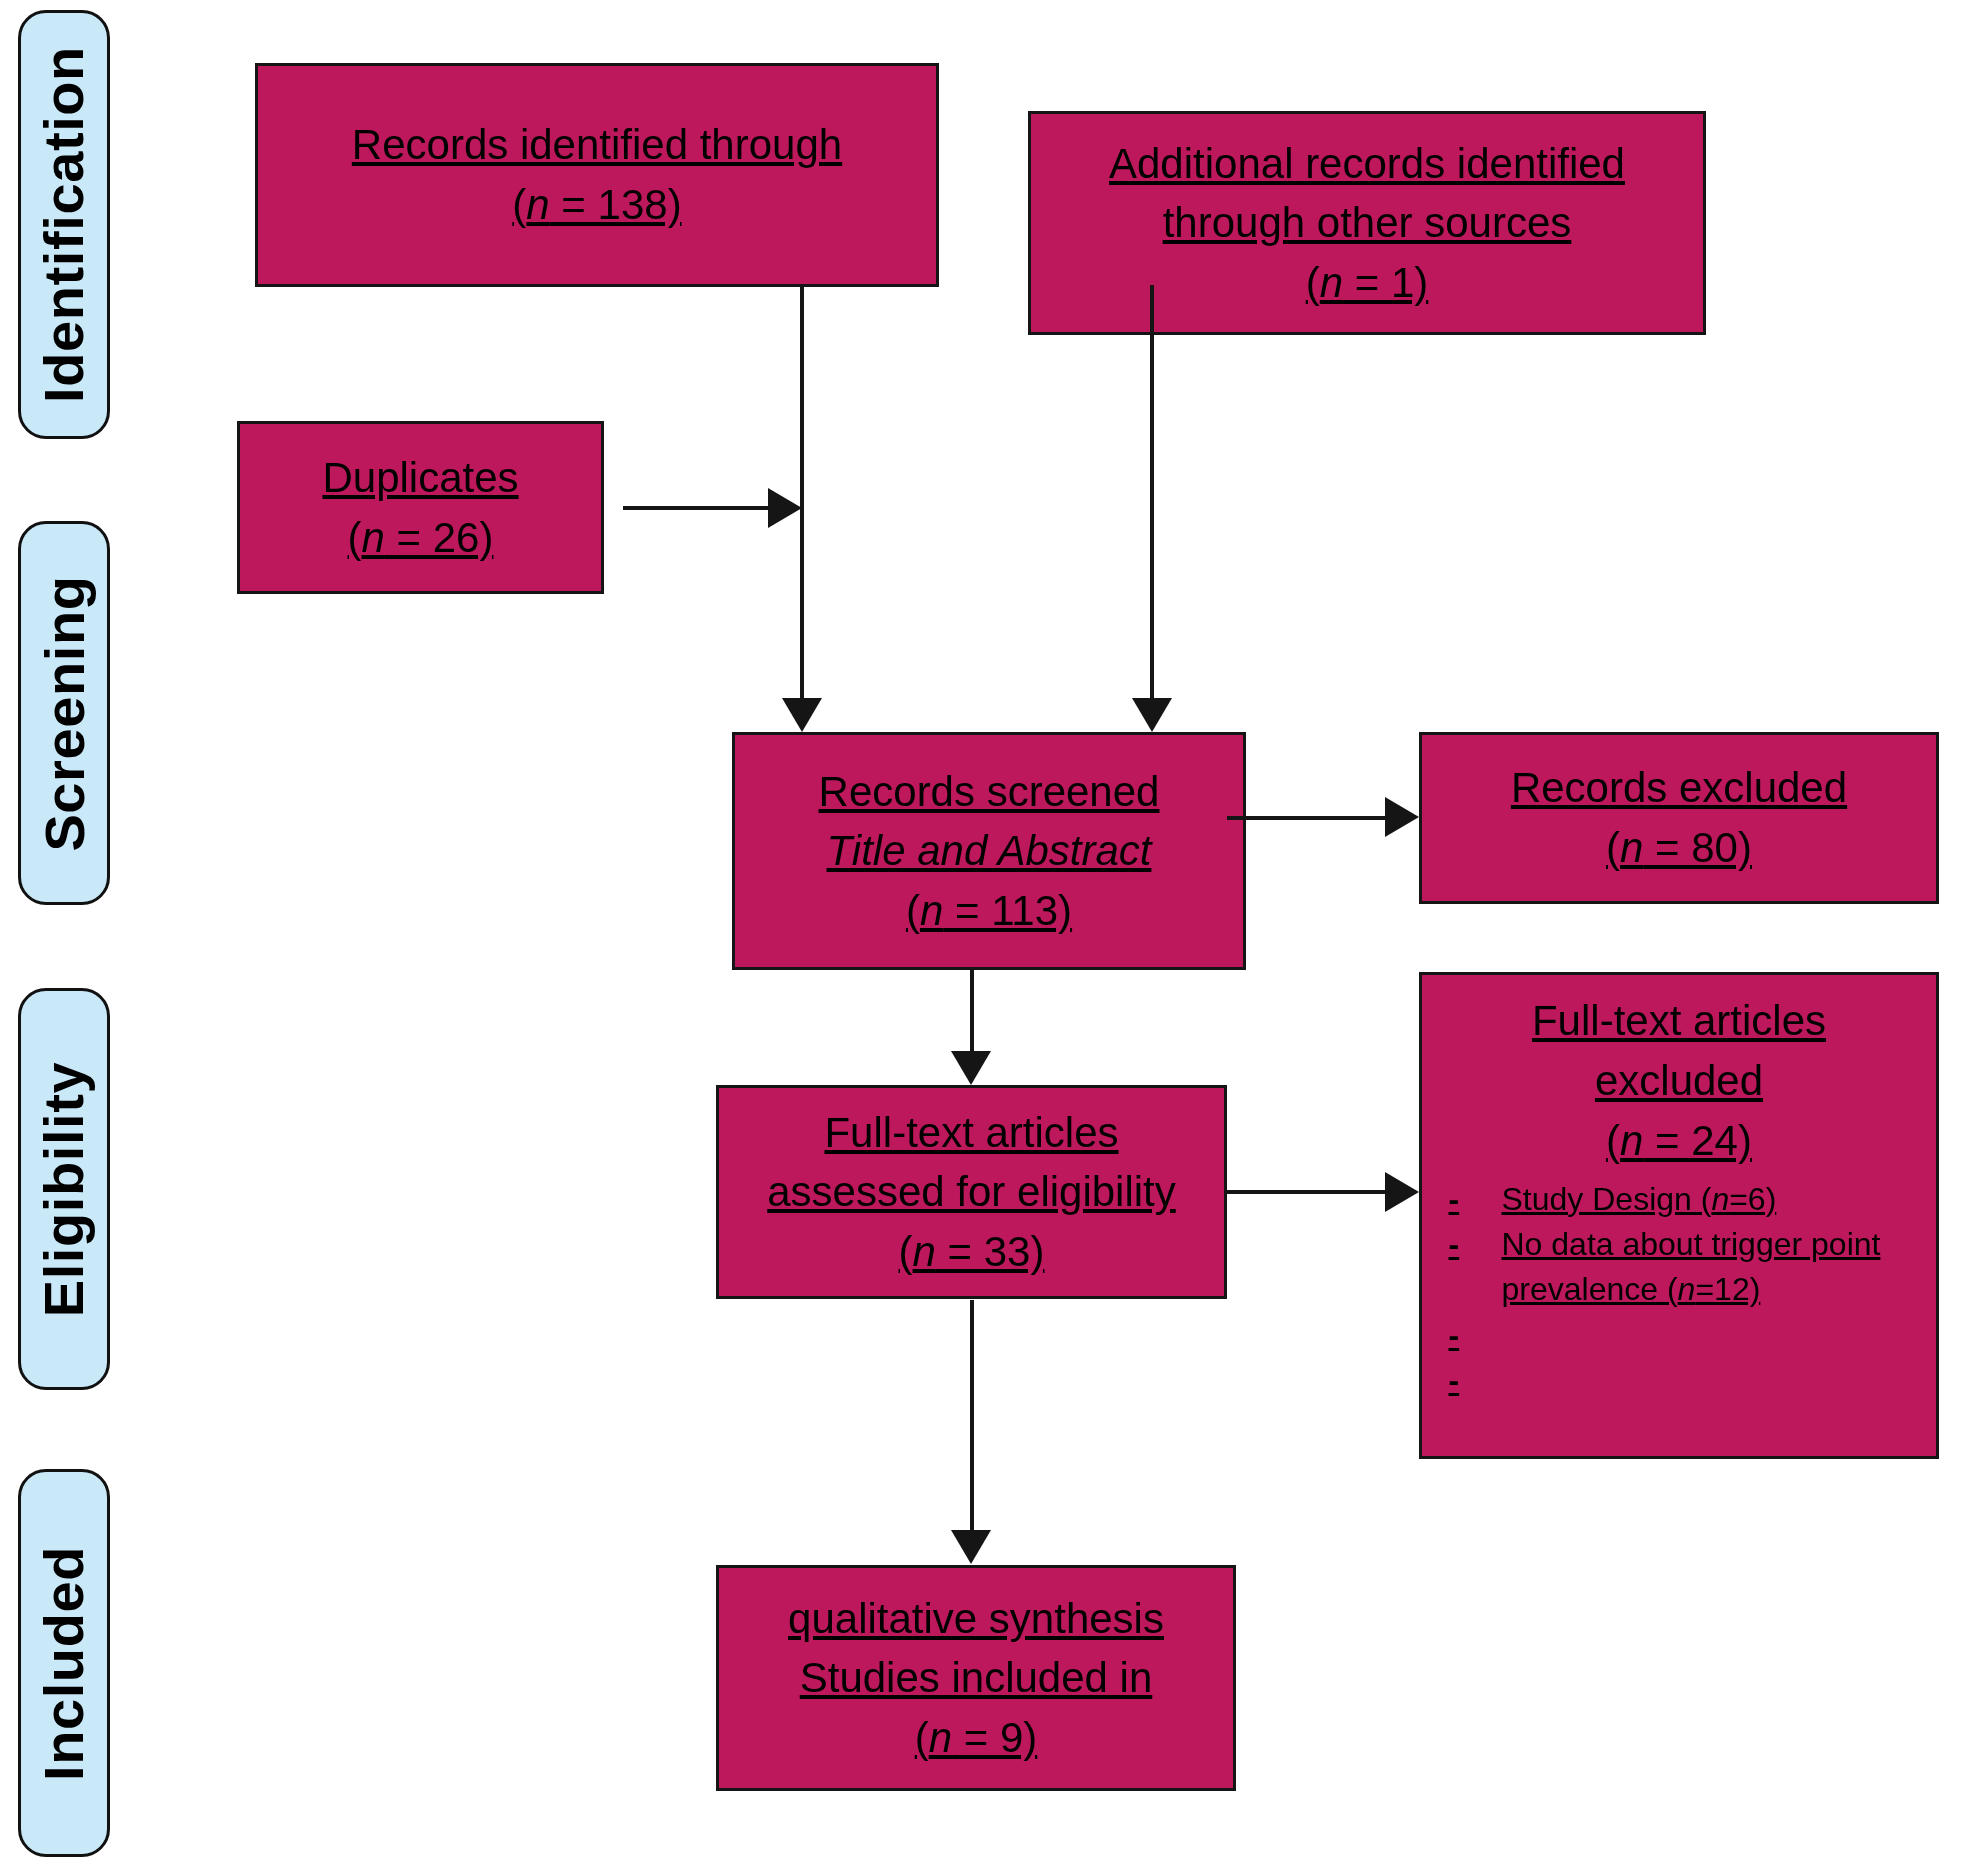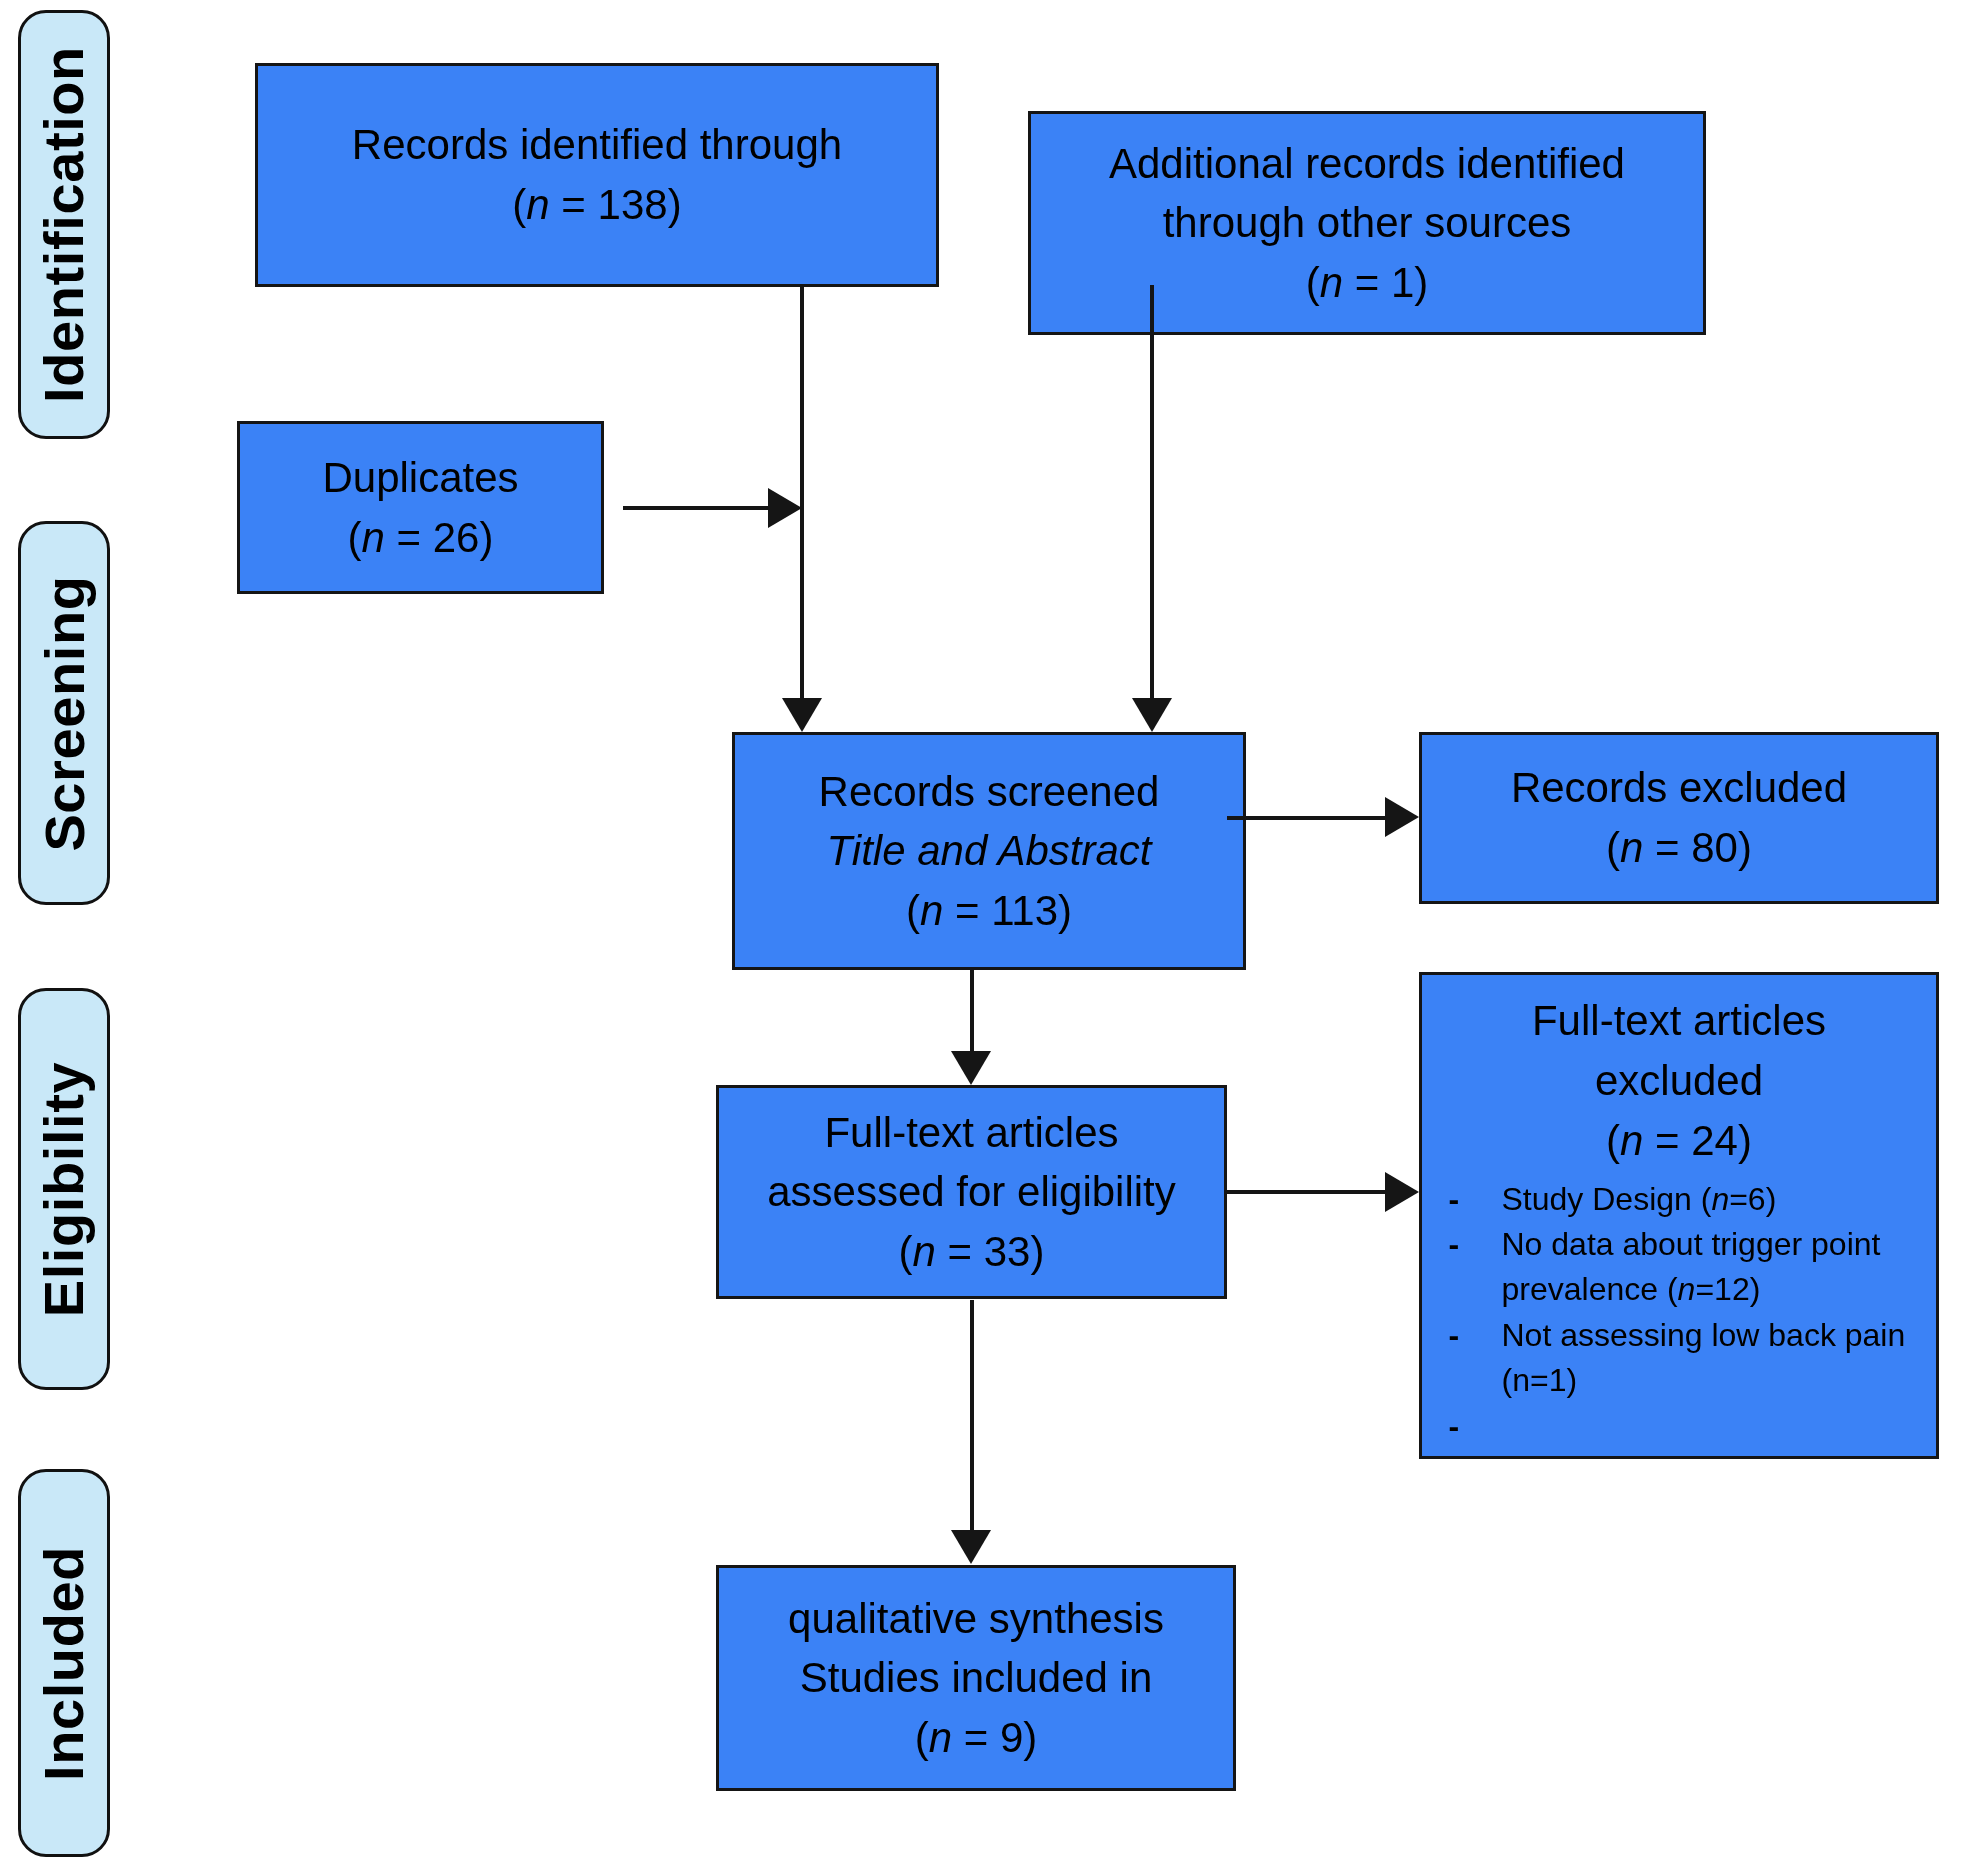--- a/index.html
+++ b/index.html
@@ -35,29 +35,30 @@
     white-space: nowrap;
     font-weight: 700;
     font-size: 56px;
     letter-spacing: 0.6px;
     color: #000000;
   }
   
   .fbox {
     position: absolute;
     box-sizing: border-box;
-    background: #3b82f6;
+    background: #be185d;
     border: 3.8px solid #151515;
     display: flex;
     flex-direction: column;
     justify-content: center;
     align-items: center;
     text-align: center;
     font-size: 42px;
     line-height: 1.42;
+    text-decoration: underline;
   }
   .tline { white-space: nowrap; }
   .tline i { font-style: italic; }
   
   .fbox.listbox {
     justify-content: flex-start;
     padding-top: 16.4px;
   }
   .bullets {
     margin-top: 6.3px;
@@ -163,24 +164,20 @@
       </div>
       <div class="bullet">
         <span class="dash">-</span>
         <div>
           <div class="bline"><span>No data about trigger point</span></div>
           <div class="bline"><span>prevalence (</span><i>n</i><span>=12)</span></div>
         </div>
       </div>
       <div class="bullet">
         <span class="dash">-</span>
-        <div>
-          <div class="bline"><span>Not assessing low back pain</span></div>
-          <div class="bline"><span>(n=1)</span></div>
-        </div>
       </div>
       <div class="bullet">
         <span class="dash">-</span>
       </div>
     </div>
 </div>
 
 <div class="fbox" style="left:716px;top:1565px;width:520px;height:226px;">
     <div class="tline"><span>qualitative synthesis</span></div>
     <div class="tline"><span>Studies included in</span></div>

